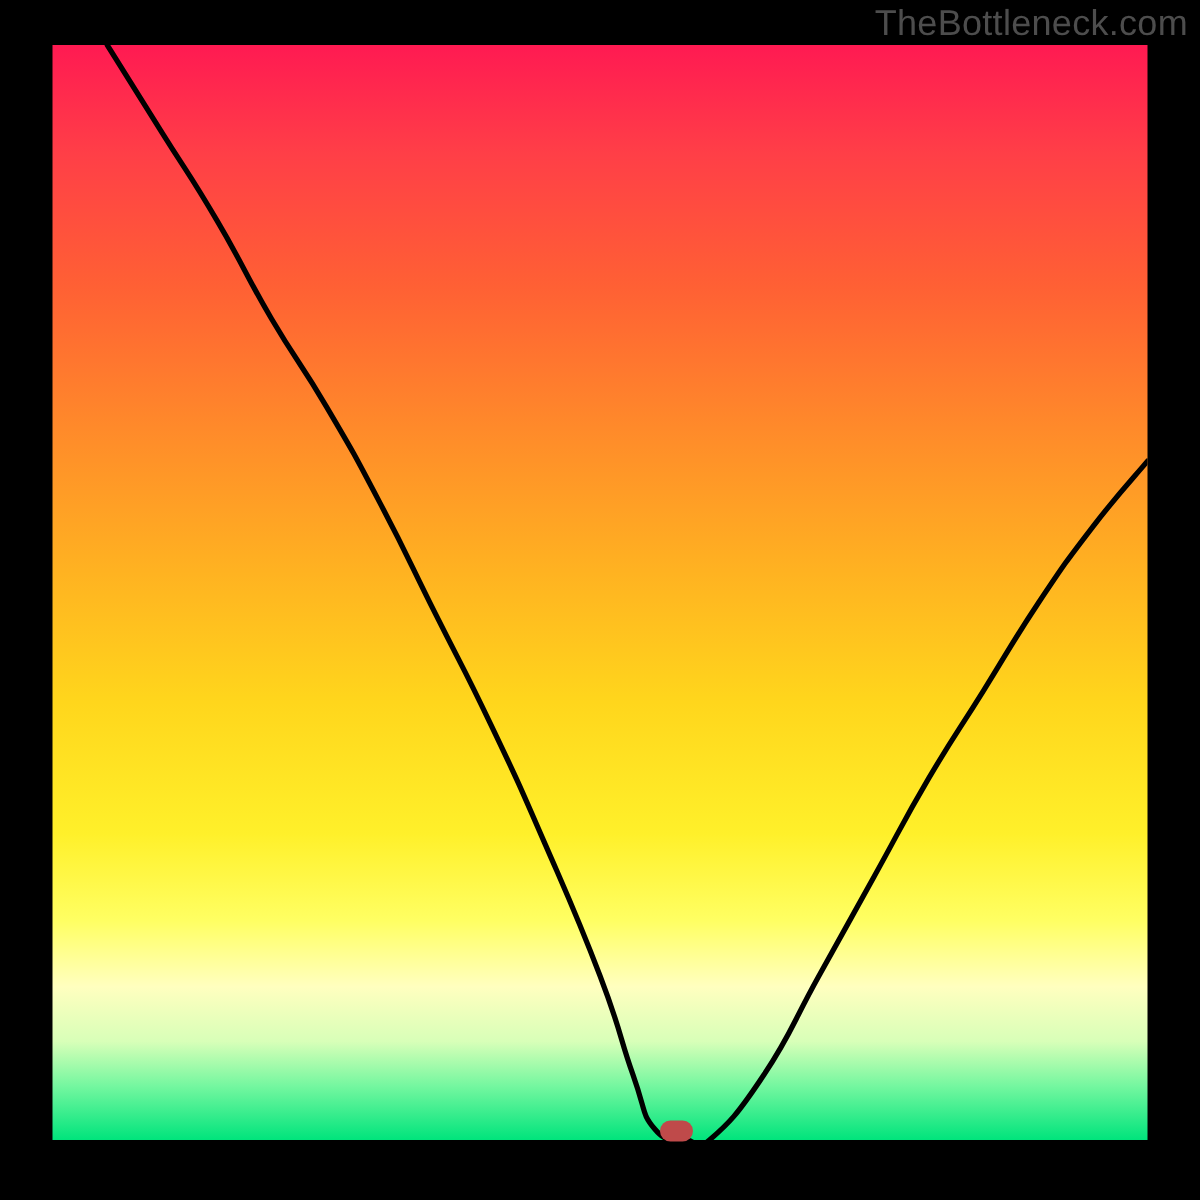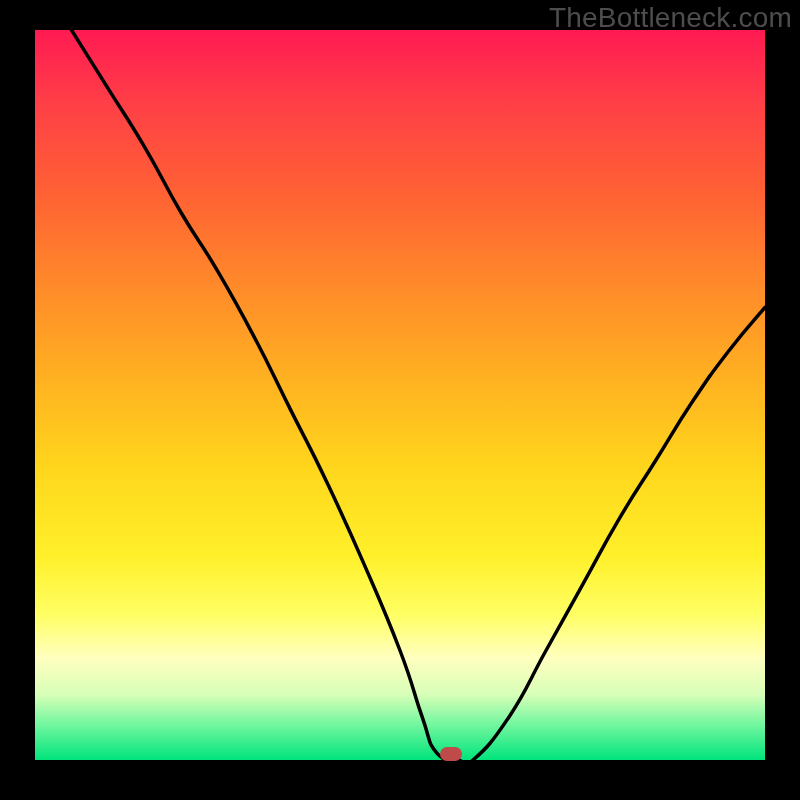--- a/index.html
+++ b/index.html
@@ -15,21 +15,21 @@
     position: relative;
     width: 800px;
     height: 800px;
     background: #000;
   }
   .watermark {
     position: absolute;
     top: 2px;
     right: 8px;
     color: #4d4d4d;
-    font-size: 28px;
+    font-size: 24px;
     font-weight: 500;
     letter-spacing: 0.2px;
     z-index: 30;
   }
   .plot-area {
     position: absolute;
     left: 35px;
     top: 30px;
     width: 730px;
     height: 730px;

